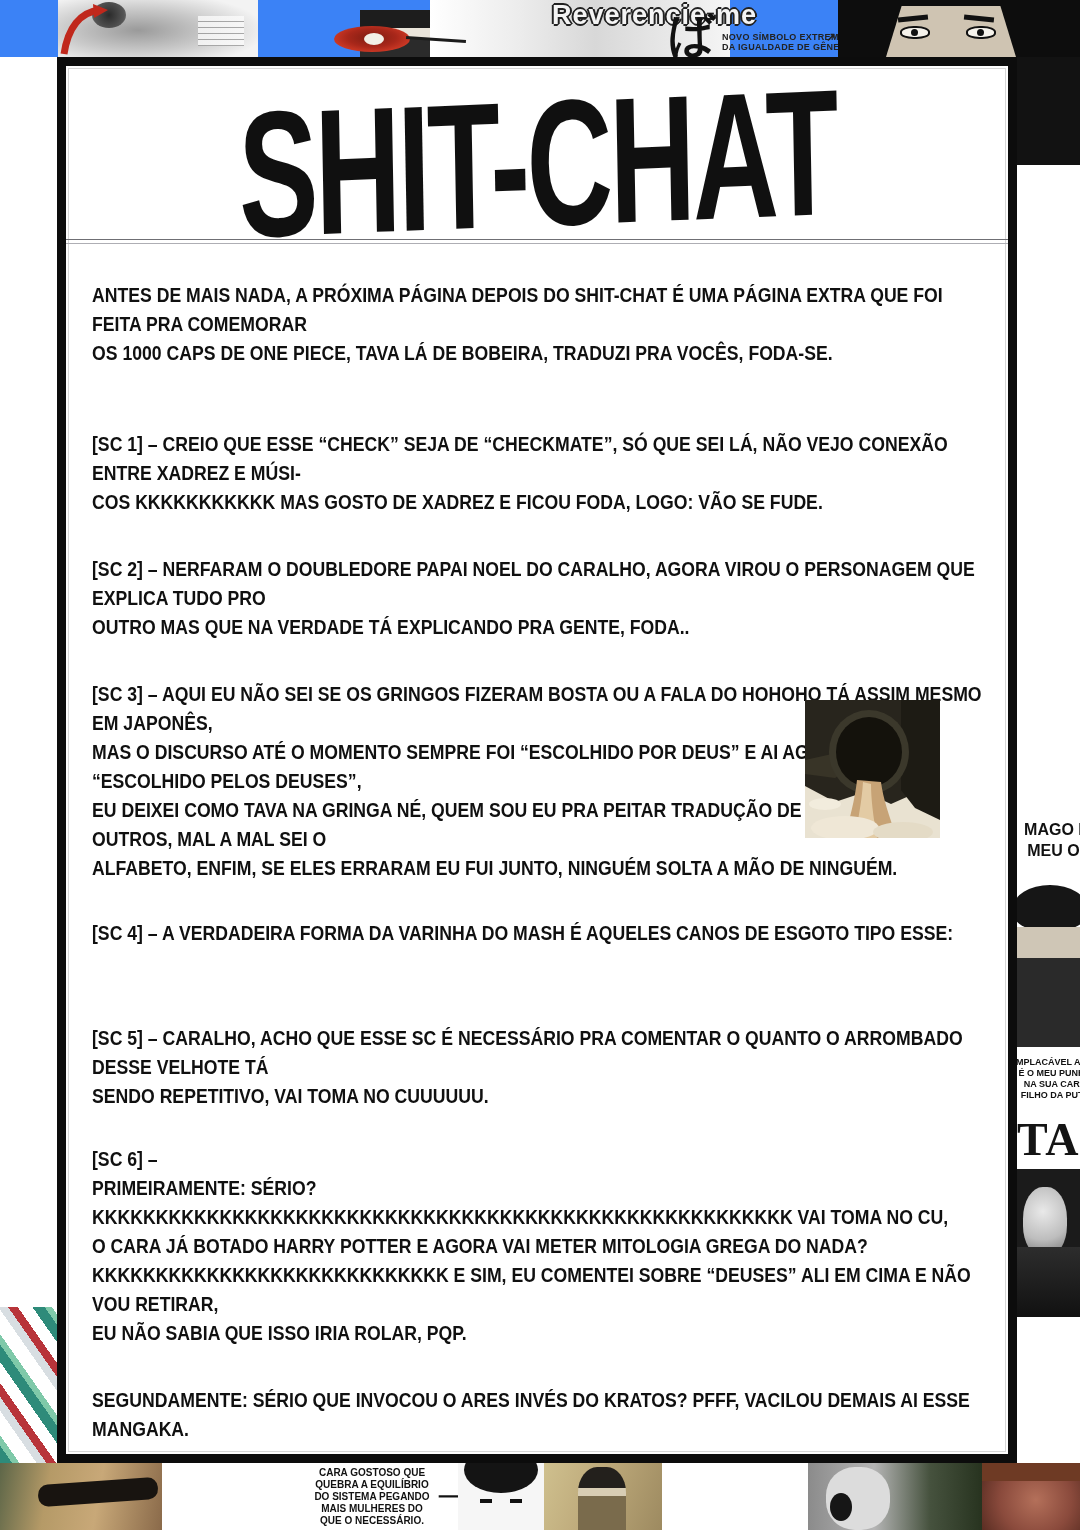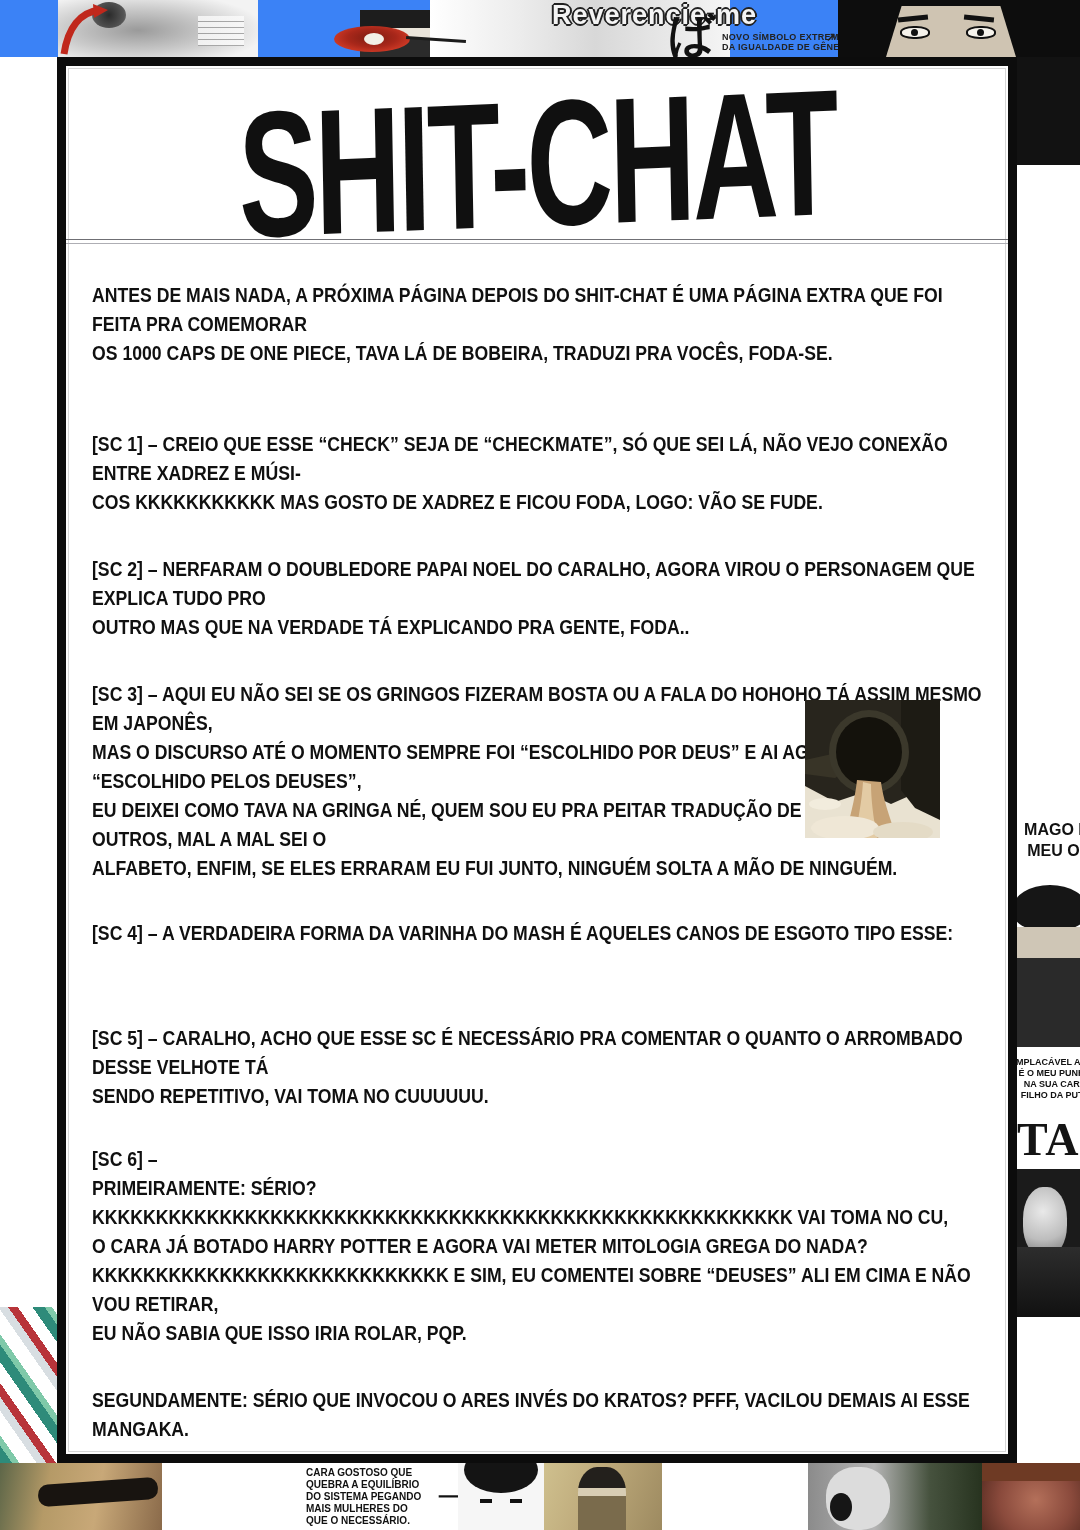--- a/index.html
+++ b/index.html
@@ -56,21 +56,21 @@
 
   .bg-left-art{position:absolute;left:0;top:1307px;width:57px;height:156px;overflow:hidden;
     background:repeating-linear-gradient(55deg,#2e8b7a 0 10px,#7fc9a9 10px 16px,#ffffff 16px 30px,#d8dee2 30px 38px,#b8343a 38px 46px,#ffffff 46px 58px);}
 
   .bg-bottom{position:absolute;left:0;top:1463px;width:1080px;height:67px;background:#ffffff;overflow:hidden;}
   .sun-man{position:absolute;left:0;top:0;width:162px;height:67px;
     background:linear-gradient(100deg,#5d6648 0%,#b59a67 30%,#c8a878 60%,#8a6a4a 100%);}
   .sun-glasses{position:absolute;left:38px;top:18px;width:120px;height:22px;background:#181410;
     border-radius:10px;transform:rotate(-4deg);}
   .meme-caption{position:absolute;left:306px;top:4px;width:132px;font-size:10px;line-height:12px;
-    font-weight:bold;color:#111;white-space:pre-line;text-align:left;}
+    font-weight:bold;color:#111;white-space:pre-line;text-align:center;}
   .meme-arrow{position:absolute;left:438px;top:22px;font-size:18px;font-weight:bold;color:#111;}
   .mash-face{position:absolute;left:458px;top:0;width:86px;height:67px;background:#f6f6f6;overflow:hidden;}
   .mash-hair{position:absolute;left:6px;top:-16px;width:74px;height:46px;border-radius:50%;background:#141414;}
   .mash-eye{position:absolute;top:36px;width:12px;height:4px;background:#111;}
   .mash-eye-l{left:22px;} .mash-eye-r{left:52px;}
   .yellow-panel{position:absolute;left:544px;top:0;width:118px;height:67px;
     background:linear-gradient(110deg,#cfc08e 0%,#bda97a 45%,#9d8a60 100%);}
   .yellow-fig{position:absolute;left:34px;top:4px;width:48px;height:63px;border-radius:40% 40% 0 0;
     background:linear-gradient(#23201c 0 34%,#d8cdb4 34% 46%,#7a6b4c 46% 100%);}
   .quote-panel{position:absolute;left:662px;top:0;width:146px;height:67px;background:#151515;

